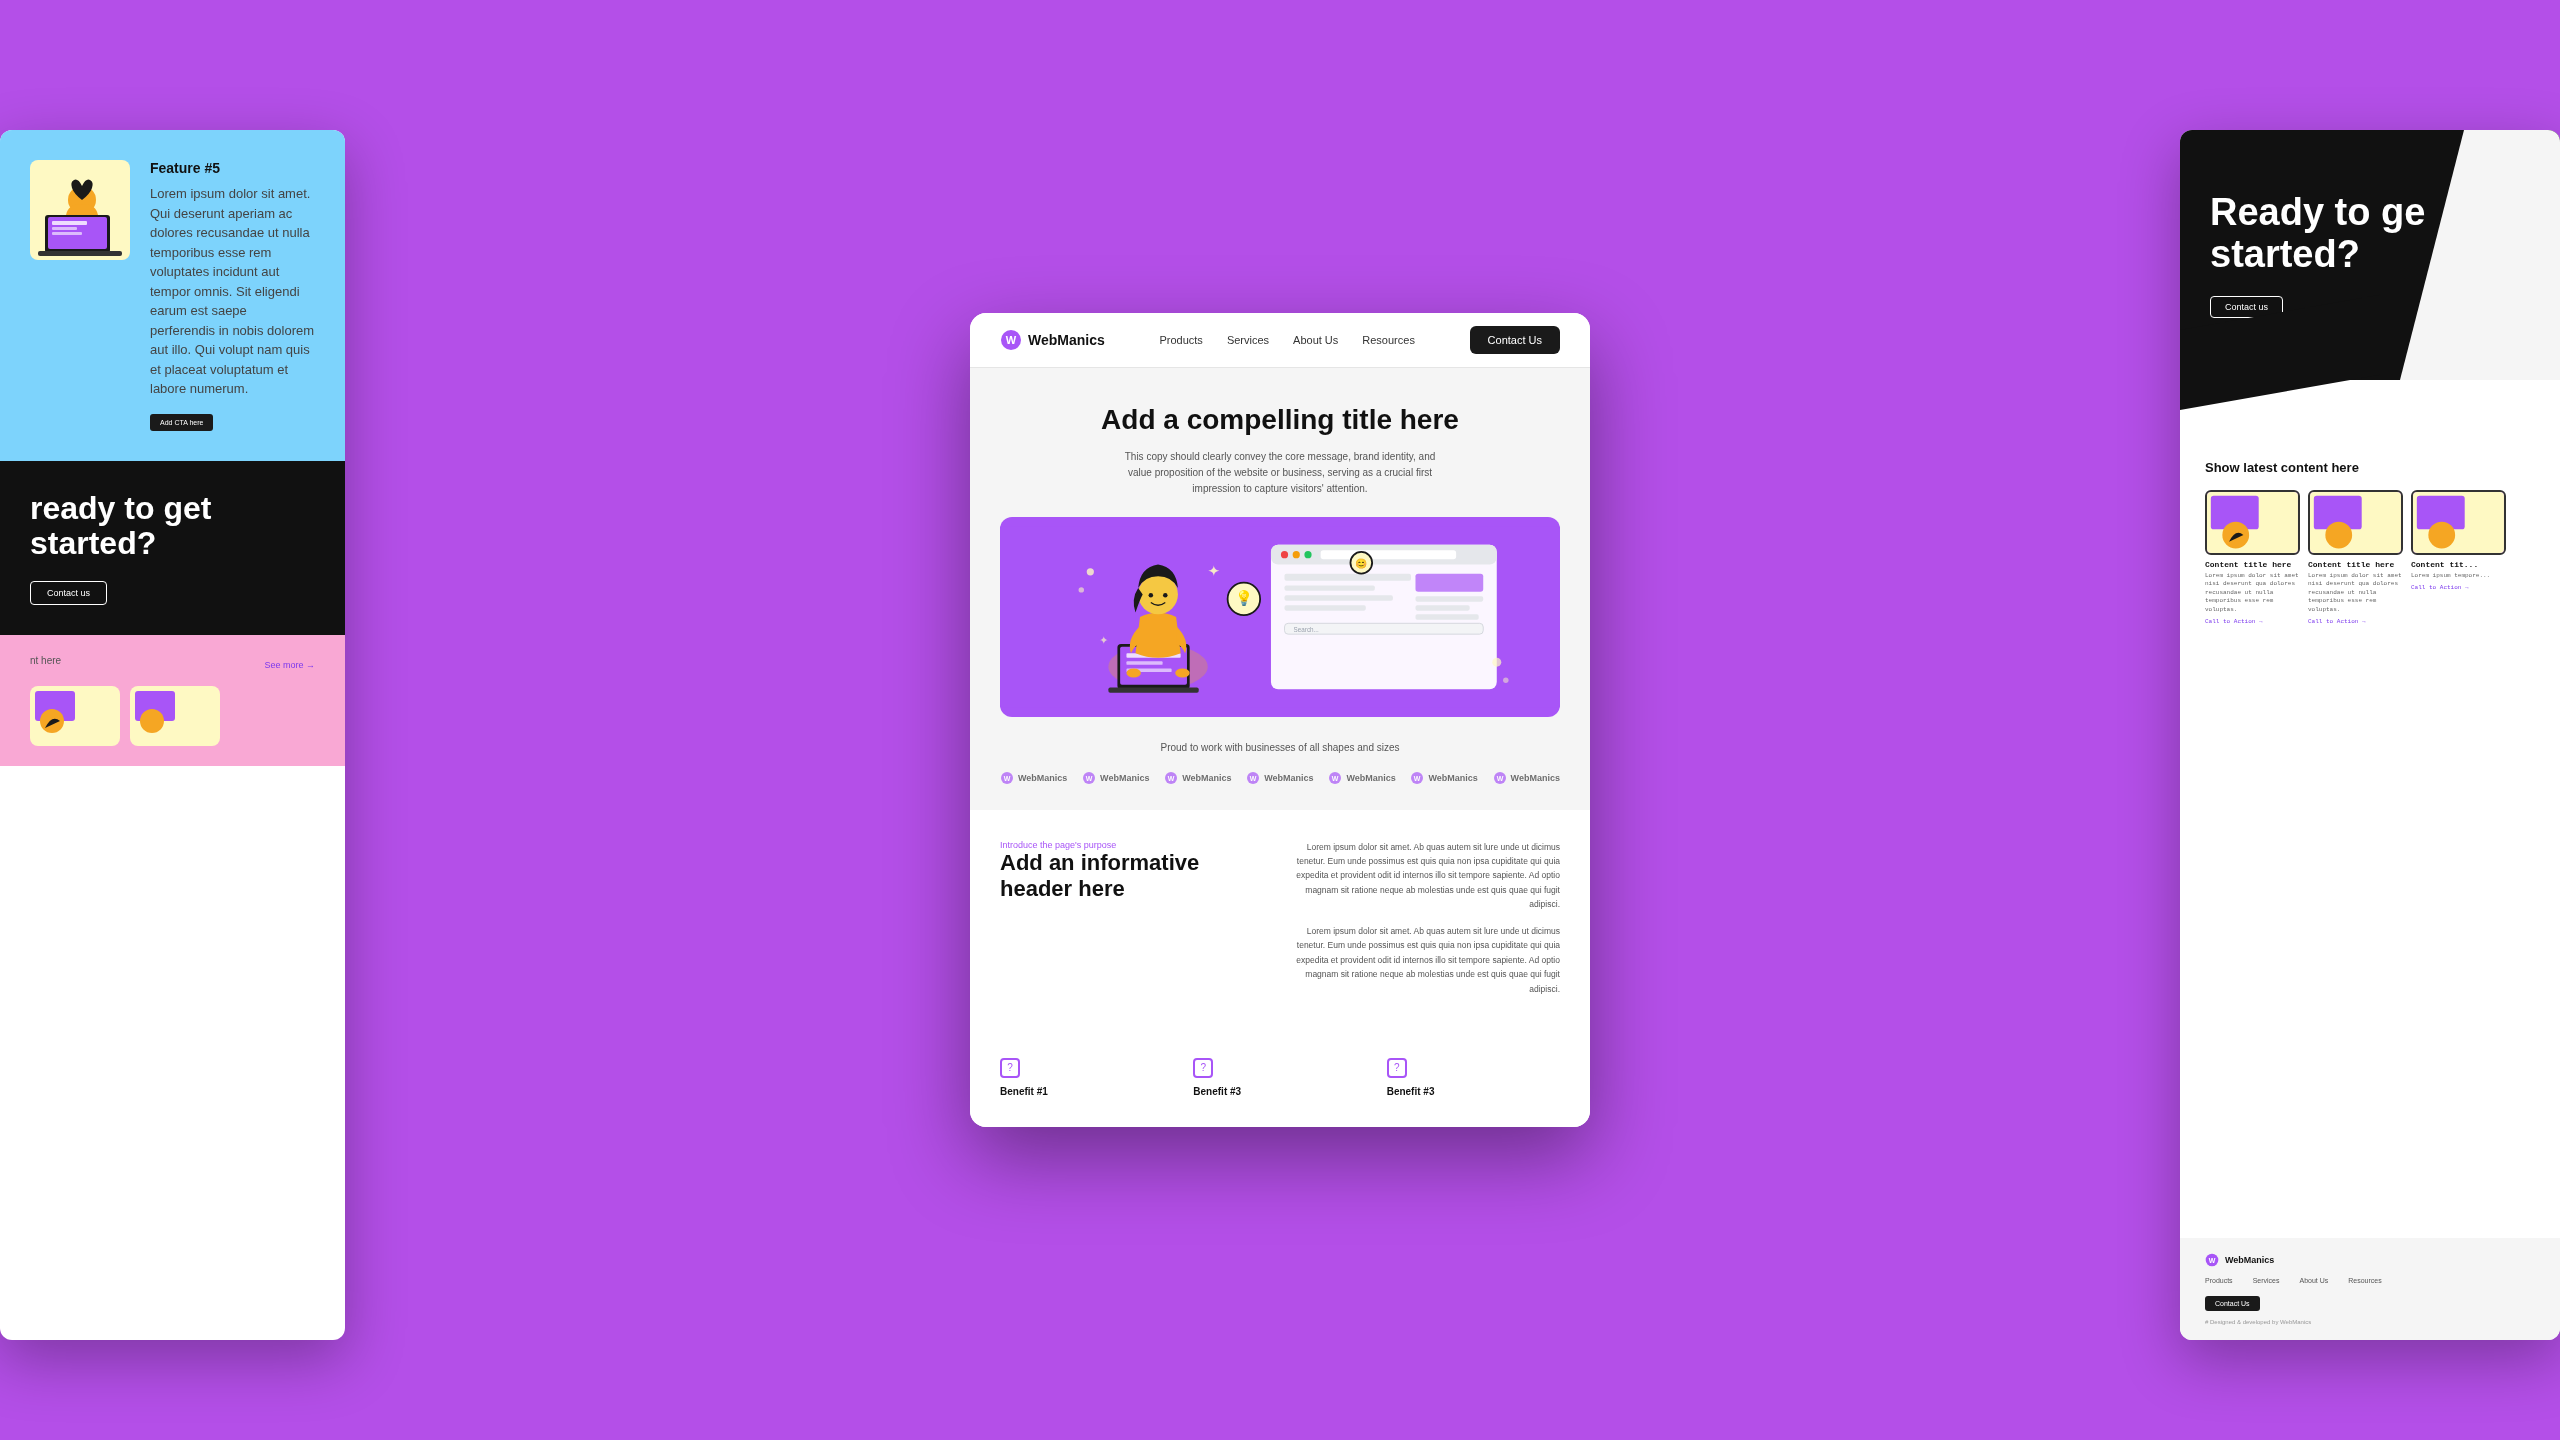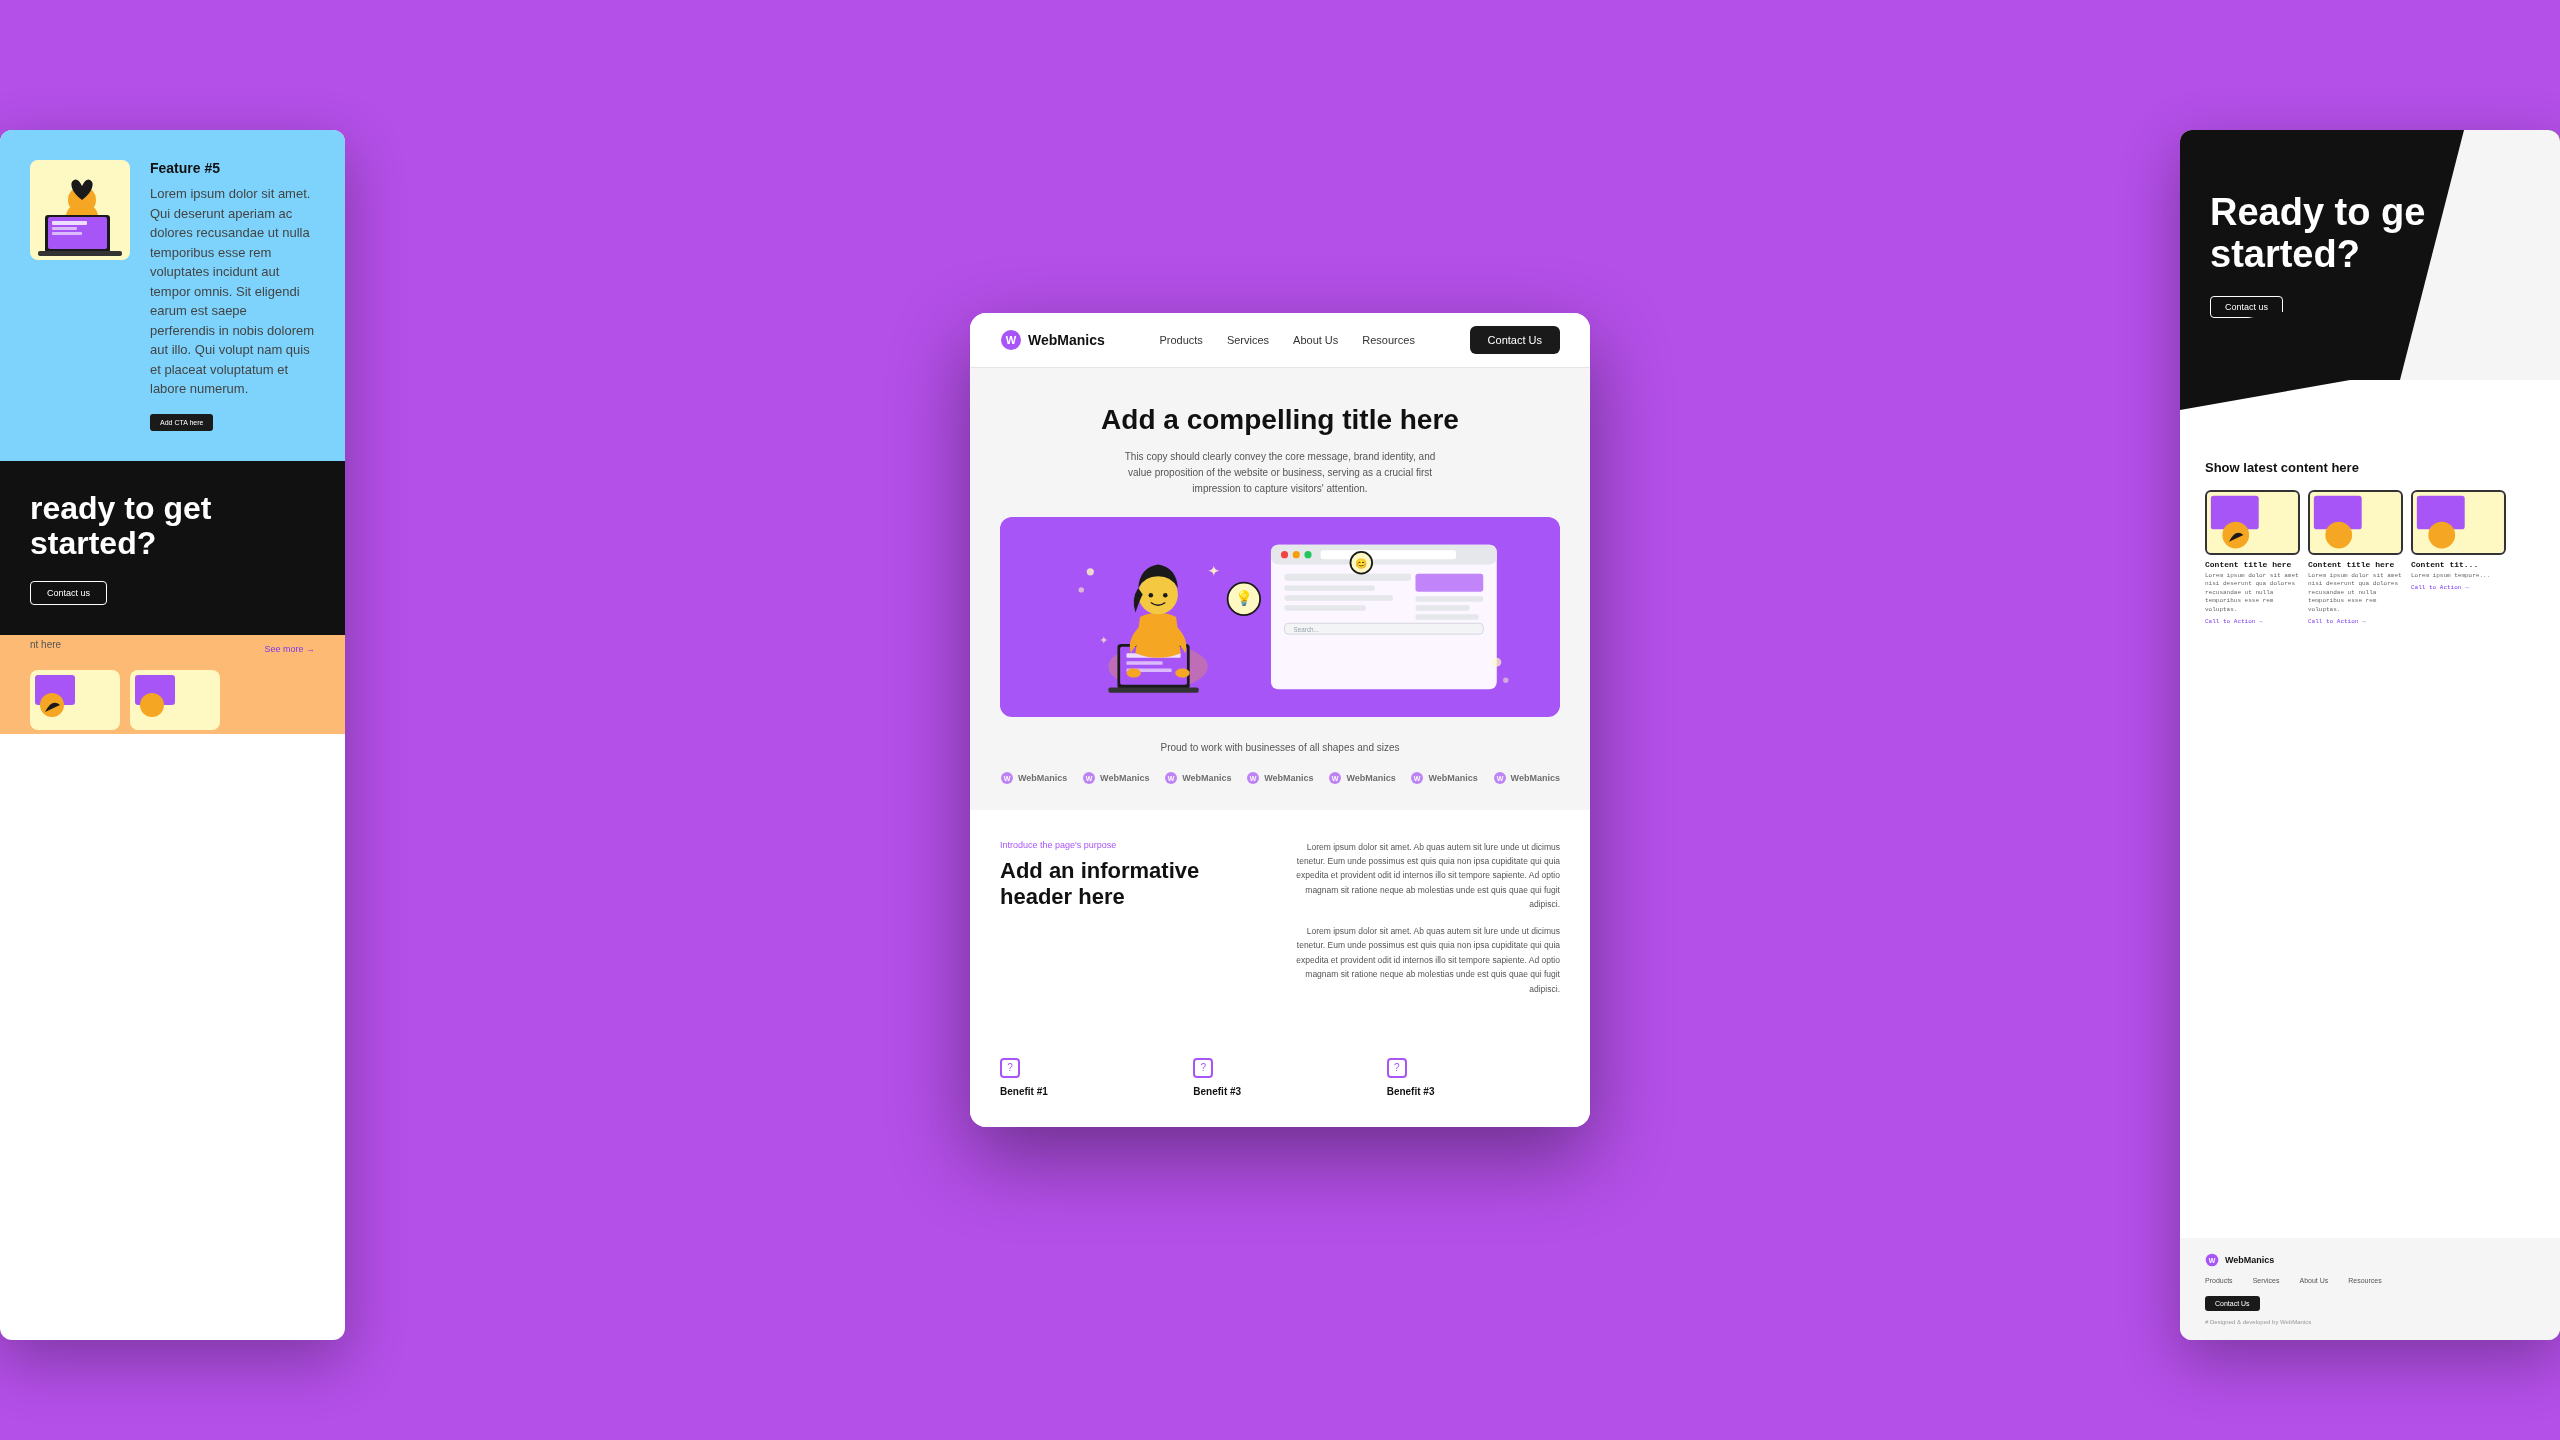--- a/index.html
+++ b/index.html
@@ -90,22 +90,22 @@
       background: transparent;
       border: 1.5px solid #fff;
       color: #fff;
       font-size: 9px;
       padding: 6px 16px;
       border-radius: 4px;
       display: inline-block;
     }
 
     .left-panel-content-section {
-      padding: 4px 30px;
-      background: #fdba74;
+      padding: 20px 30px;
+      background: #f9a8d4;
     }
 
     .left-panel-content-label {
       font-size: 10px;
       color: #555;
       margin-bottom: 10px;
     }
 
     .left-panel-content-see-more {
       font-size: 9px;
@@ -411,21 +411,20 @@
 
     
     .features-section {
       background: #fff;
       padding: 30px;
     }
 
     .features-intro-label {
       font-size: 9px;
       color: #a855f7;
-      margin-bottom: 8px;
     }
 
     .features-header {
       font-size: 22px;
       font-weight: 700;
       color: #111;
       line-height: 1.2;
       margin-bottom: 20px;
       max-width: 220px;
     }

